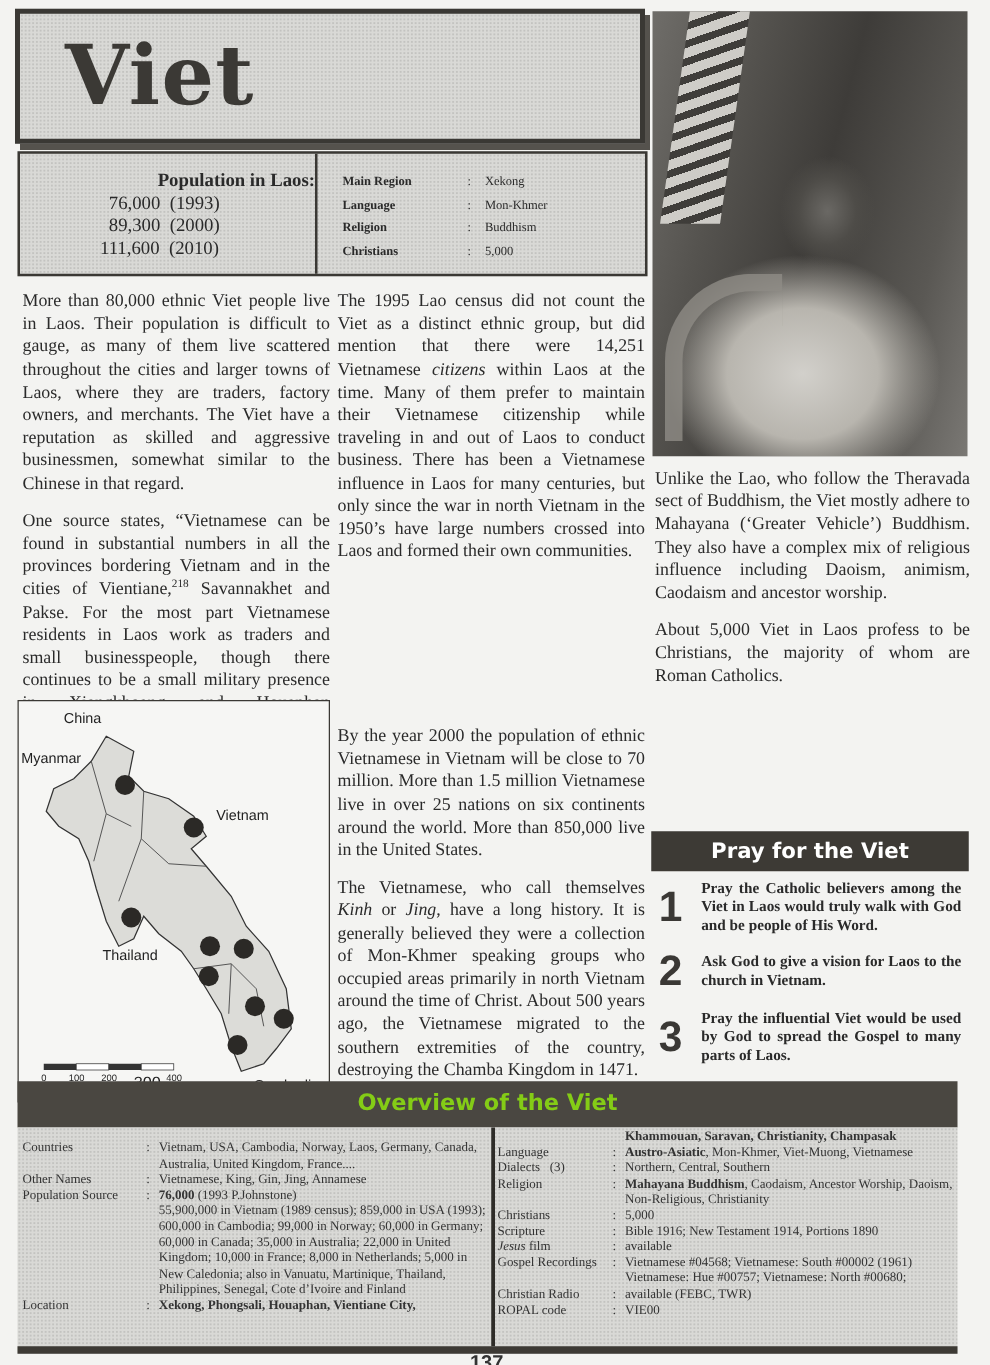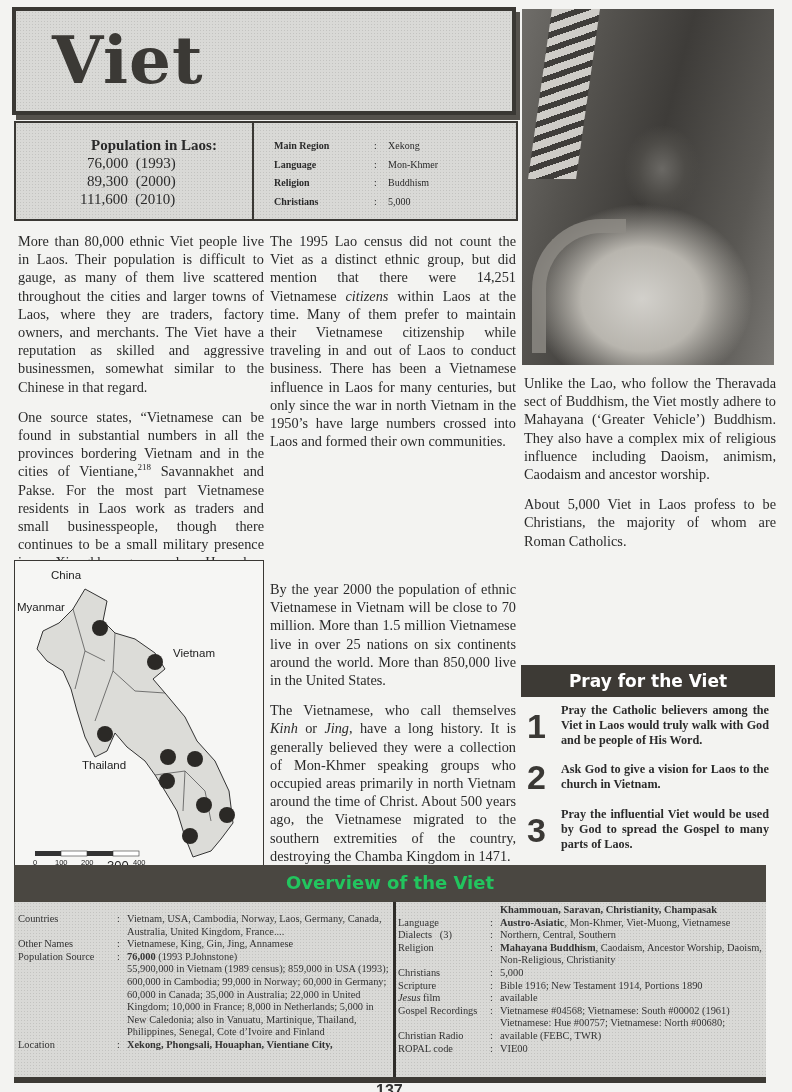--- a/index.html
+++ b/index.html
@@ -29,21 +29,21 @@
     letter-spacing: 1px;
     padding-left: 36px;
   }
   
   #info-box {
     left: 14px; top: 121px; width: 500px; height: 96px;
     border: 2px solid #3a3834;
     display: flex;
   }
   #info-left { width: 236px; border-right: 2px solid #3a3834; padding-top: 14px; }
-  #info-left .lbl { font-weight: bold; font-size: 15px; text-align: center; padding-left: 40px; }
+  #info-left .lbl { font-weight: bold; font-size: 15px; text-align: right; padding-left: 40px; }
   #info-left .row { font-size: 15px; line-height: 18px; padding-left: 71px; }
   #info-right { flex: 1; padding-top: 14px; padding-left: 20px; }
   #info-right .row { display: flex; font-size: 10px; line-height: 18.5px; }
   #info-right .k { width: 100px; font-weight: bold; }
   #info-right .c { width: 14px; }
   
   .col { font-size: 14.3px; line-height: 18.2px; text-align: justify; }
   .col p { margin: 0 0 12px 0; }
   #col1 { left: 18px; top: 232px; width: 246px; }
   #col2b { left: 270px; top: 580px; width: 246px; }
@@ -80,21 +80,21 @@
     background: #3d3a35; color: #fff;
     font-family: "DejaVu Sans", sans-serif; font-size: 17px; font-weight: bold;
     text-align: center; line-height: 32px;
   }
   .pray-item { position: absolute; left: 521px; width: 254px; }
   .pray-num { position: absolute; left: 6px; font-family: "Liberation Sans", sans-serif; font-weight: bold; font-size: 34px; color: #3a3835; }
   .pray-text { position: absolute; left: 40px; width: 208px; font-weight: bold; font-size: 12.2px; line-height: 15px; text-align: justify; }
   
   #ov-head {
     left: 14px; top: 865px; width: 752px; height: 37px;
-    background: #4a4741; color: #22c55e;
+    background: #4a4741; color: #84cc16;
     font-family: "DejaVu Sans", sans-serif; font-size: 18px; font-weight: bold;
     text-align: center; line-height: 36px;
   }
   #ov-body {
     left: 14px; top: 902px; width: 752px; height: 175px;
     border-bottom: 6px solid #3d3a35;
   }
   #ov-divider { left: 393px; top: 902px; width: 3px; height: 175px; background: #2e2c28; }
   .ov-col { position: absolute; font-size: 10.4px; line-height: 12.6px; color: #333; }
   .ov-row { display: flex; }

